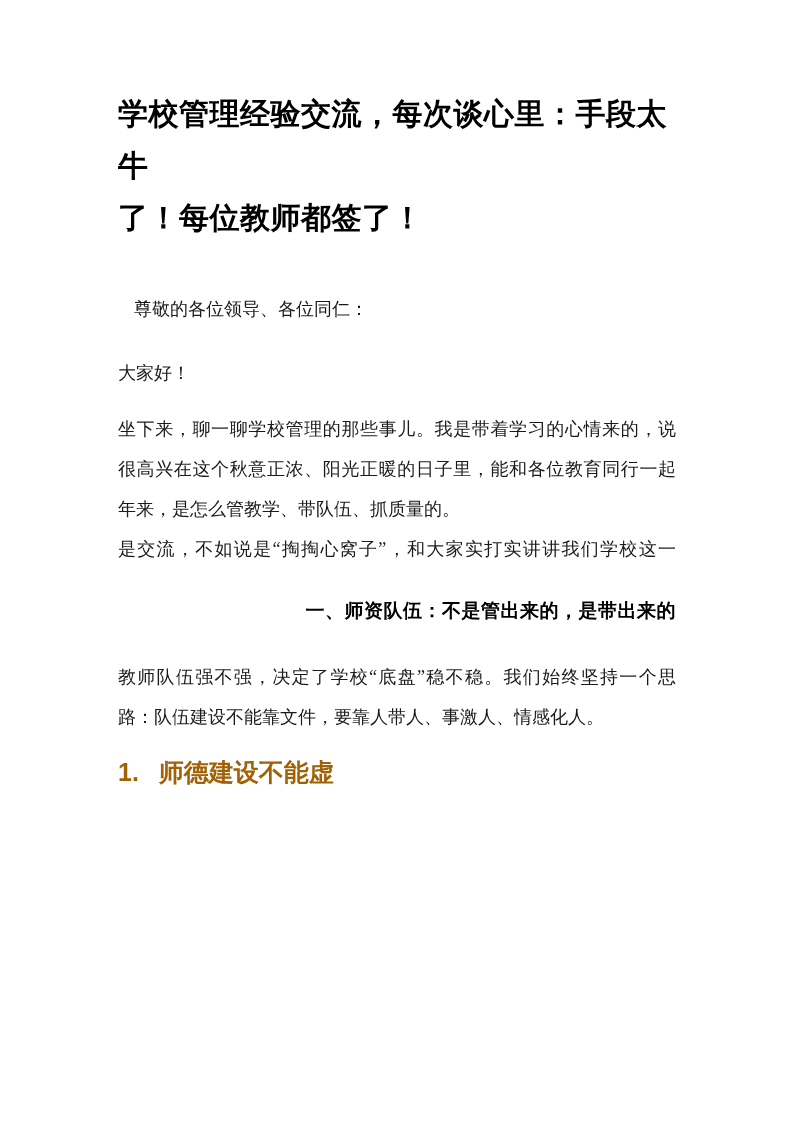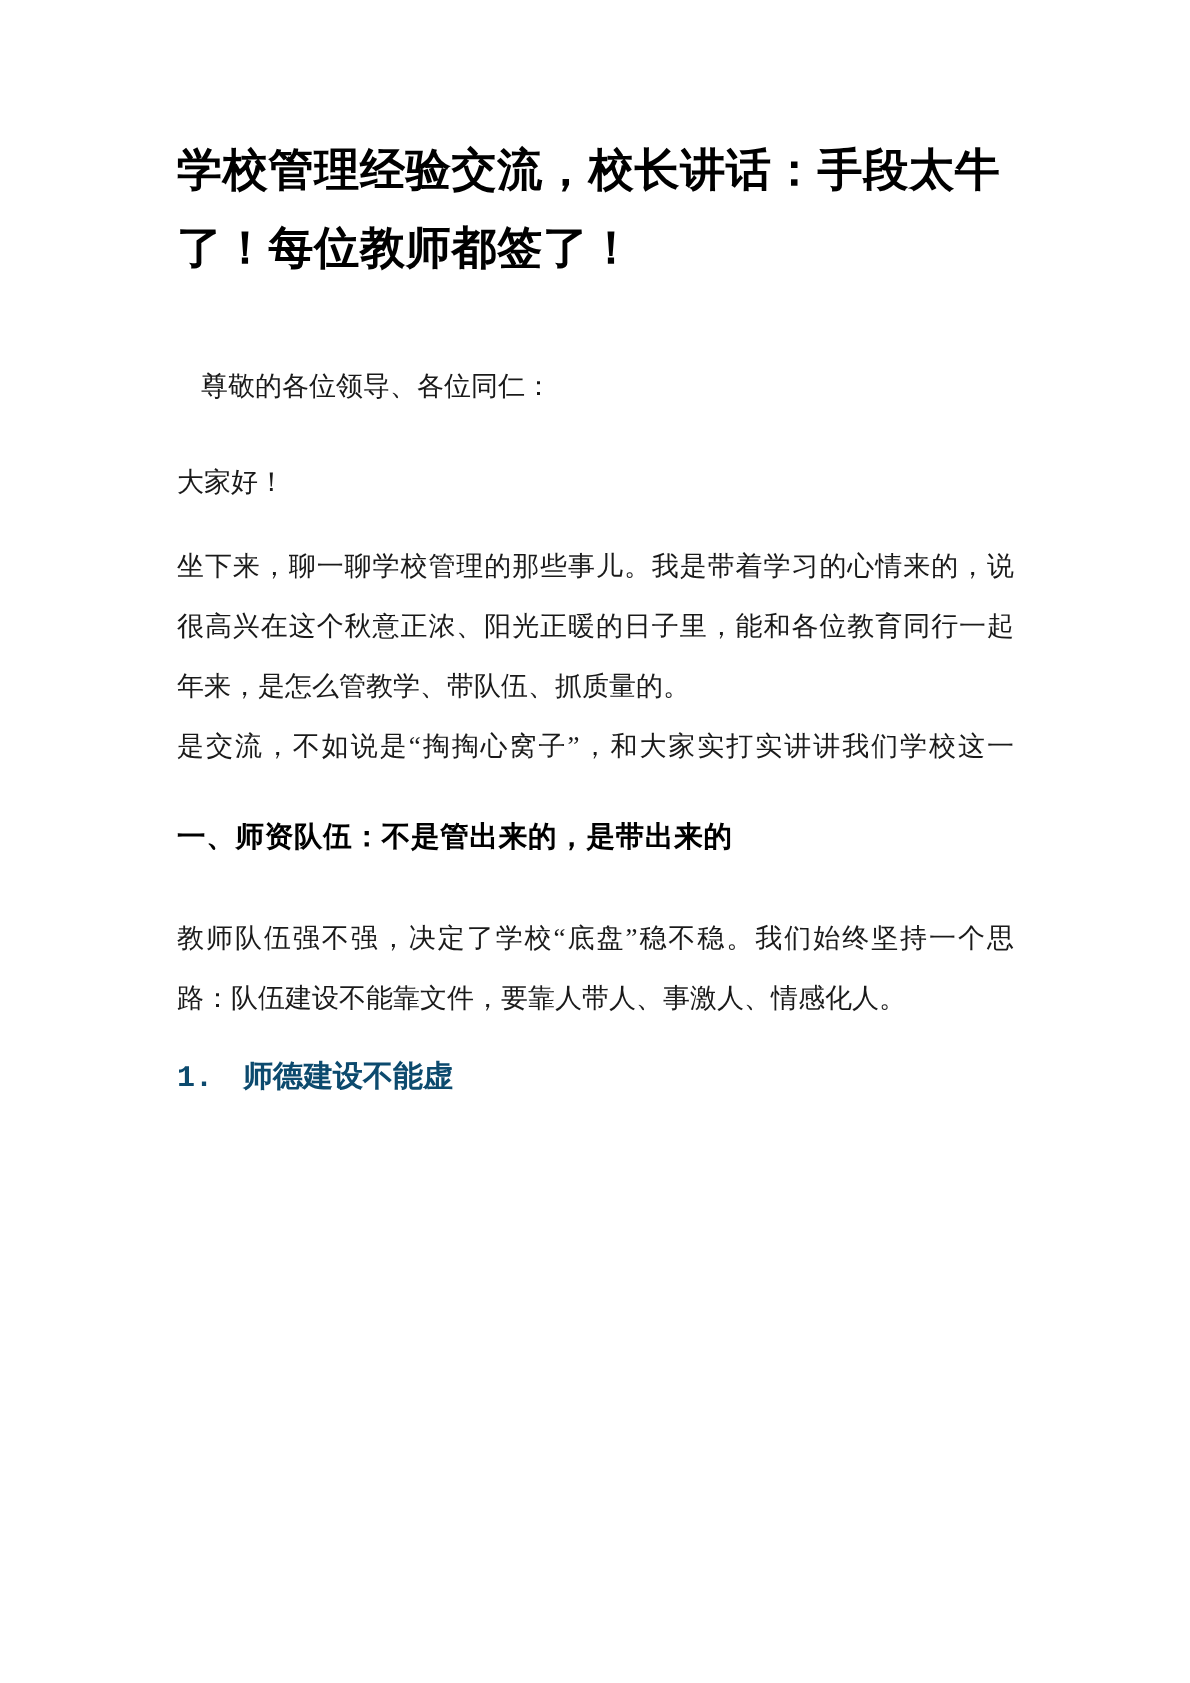--- a/index.html
+++ b/index.html
@@ -36,43 +36,43 @@
   }
   .heading1 {
     font-family: "Liberation Sans", sans-serif;
     font-weight: bold;
     font-size: 19px;
     line-height: 40px;
     color: #000000;
     letter-spacing: 0.5px;
   }
   .heading2 {
-    font-family: Liberation Mono, monospace;
+    font-family: Liberation Sans, sans-serif;
     font-weight: bold;
-    font-size: 20px;
+    font-size: 25px;
     line-height: 40px;
-    color: #0c4a6e;
+    color: #a16207;
   }
   .heading2 .h2-text { margin-left: 20px; }
   .mt-45 { margin-top: 45px; margin-left: 16px; }
   .mt-24 { margin-top: 24px; }
   .mt-16 { margin-top: 16px; }
   .mt-27 { margin-top: 27px; }
-  .mt-22 { margin-top: 22px; }
+  .mt-22 { margin-top: 22px; text-align: right; }
   .mt-26 { margin-top: 26px; }
   .mt-15 { margin-top: 15px; }
   .mt-25 { margin-top: 25px; }
 </style>
 </head>
 <body>
 
 <main class="page">
 
   <h1 class="doc-title">
-    <div class="t-line">学校管理经验交流，校长讲话：手段太牛</div>
+    <div class="t-line">学校管理经验交流，每次谈心里：手段太牛</div>
     <div class="t-line">了！每位教师都签了！</div>
   </h1>
 
   <div class="para mt-45">
     <div class="line">尊敬的各位领导、各位同仁：</div>
   </div>
 
   <div class="para mt-24">
     <div class="line">大家好！</div>
   </div>

